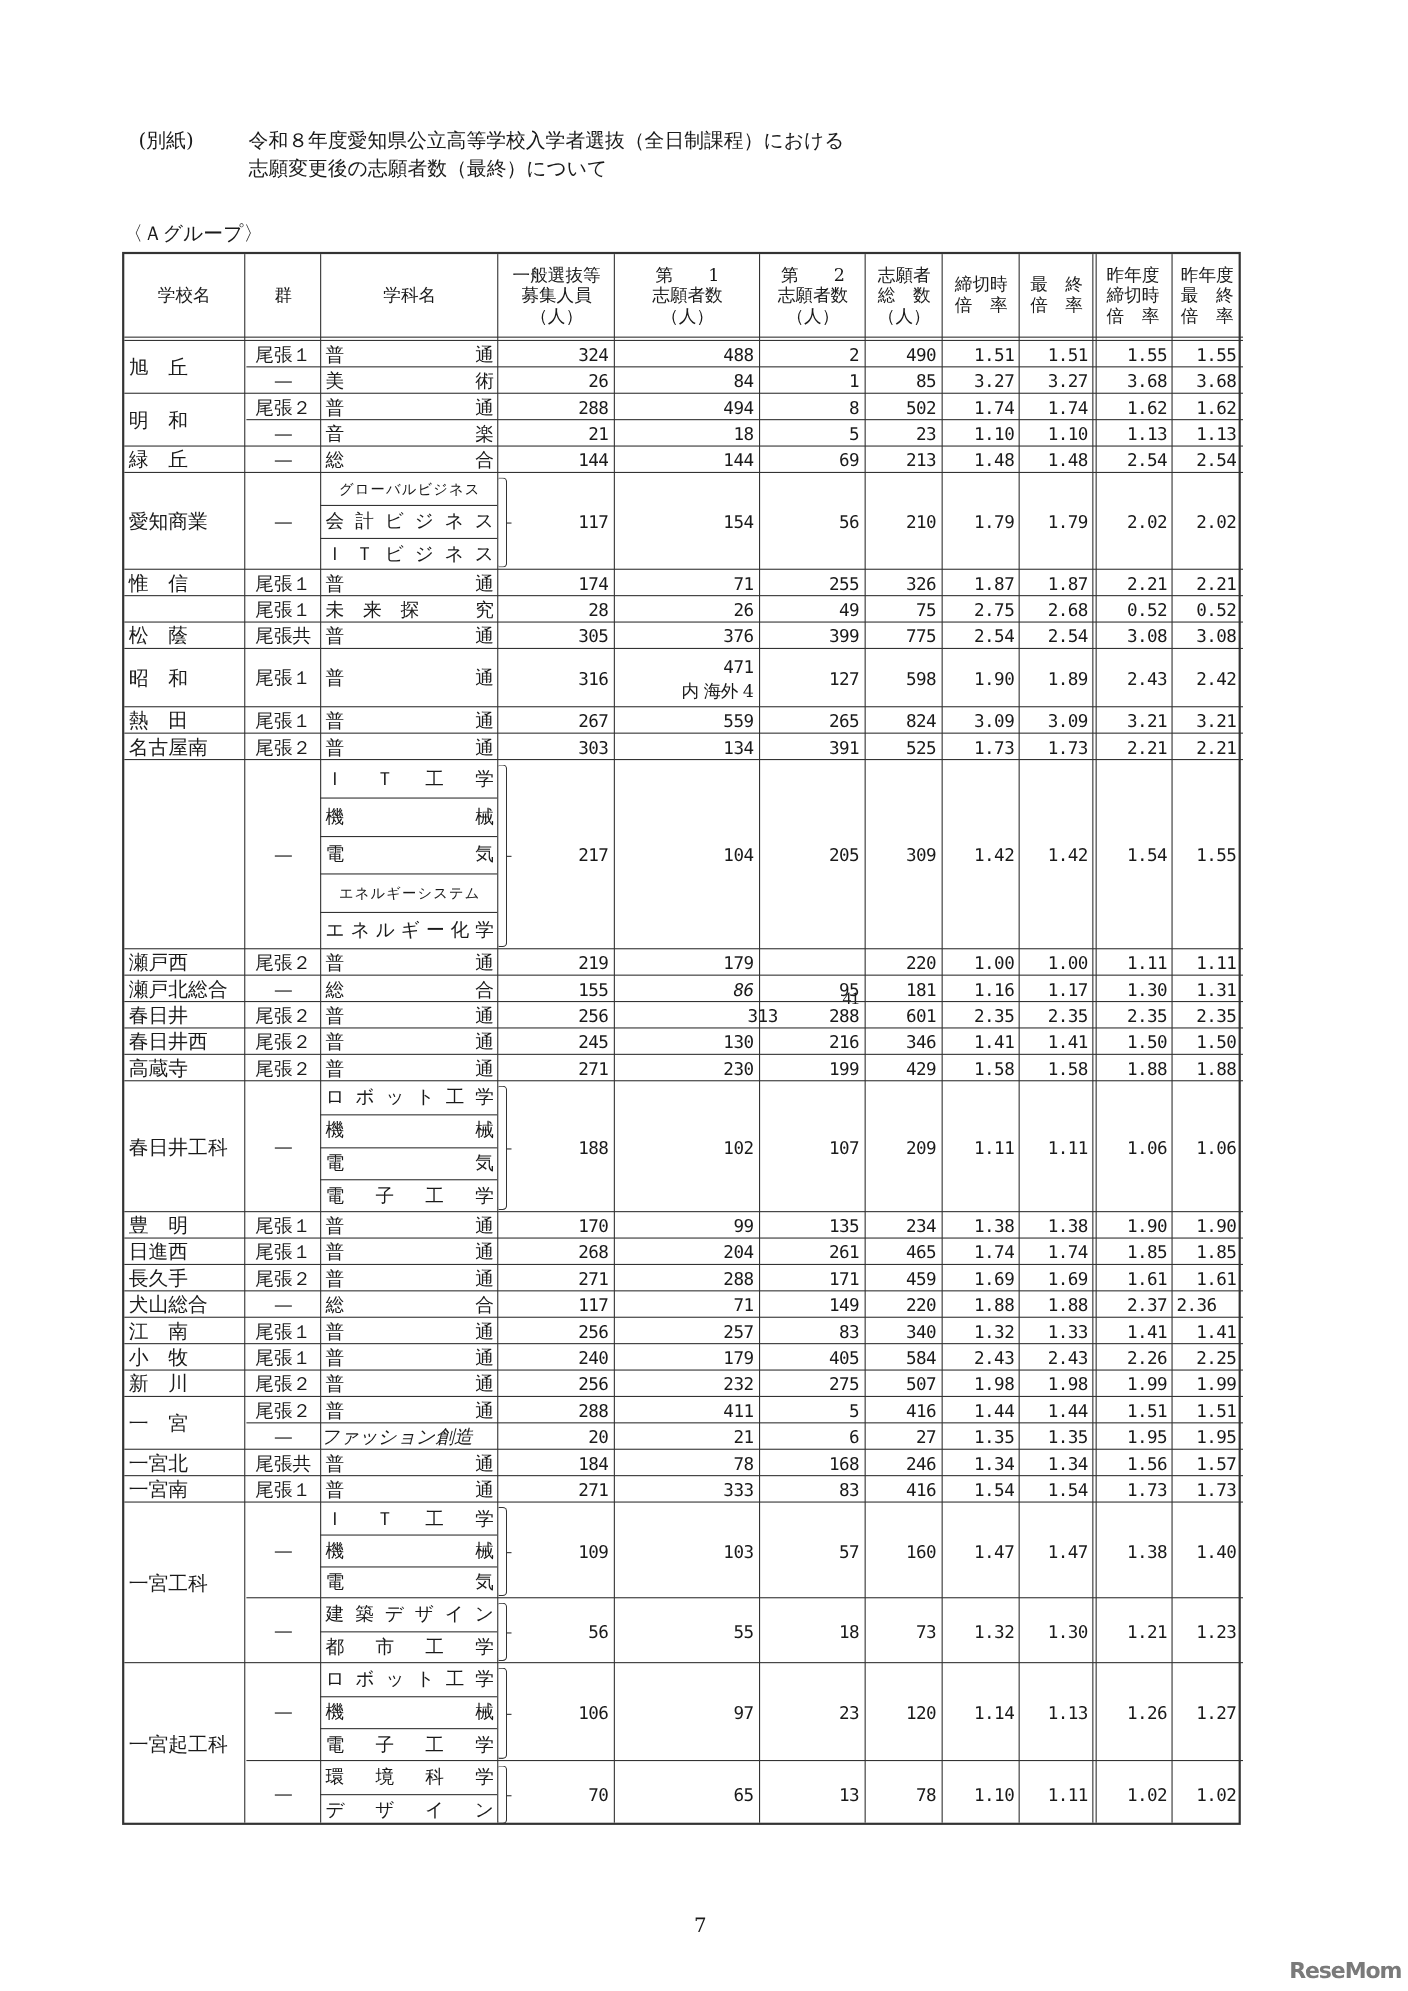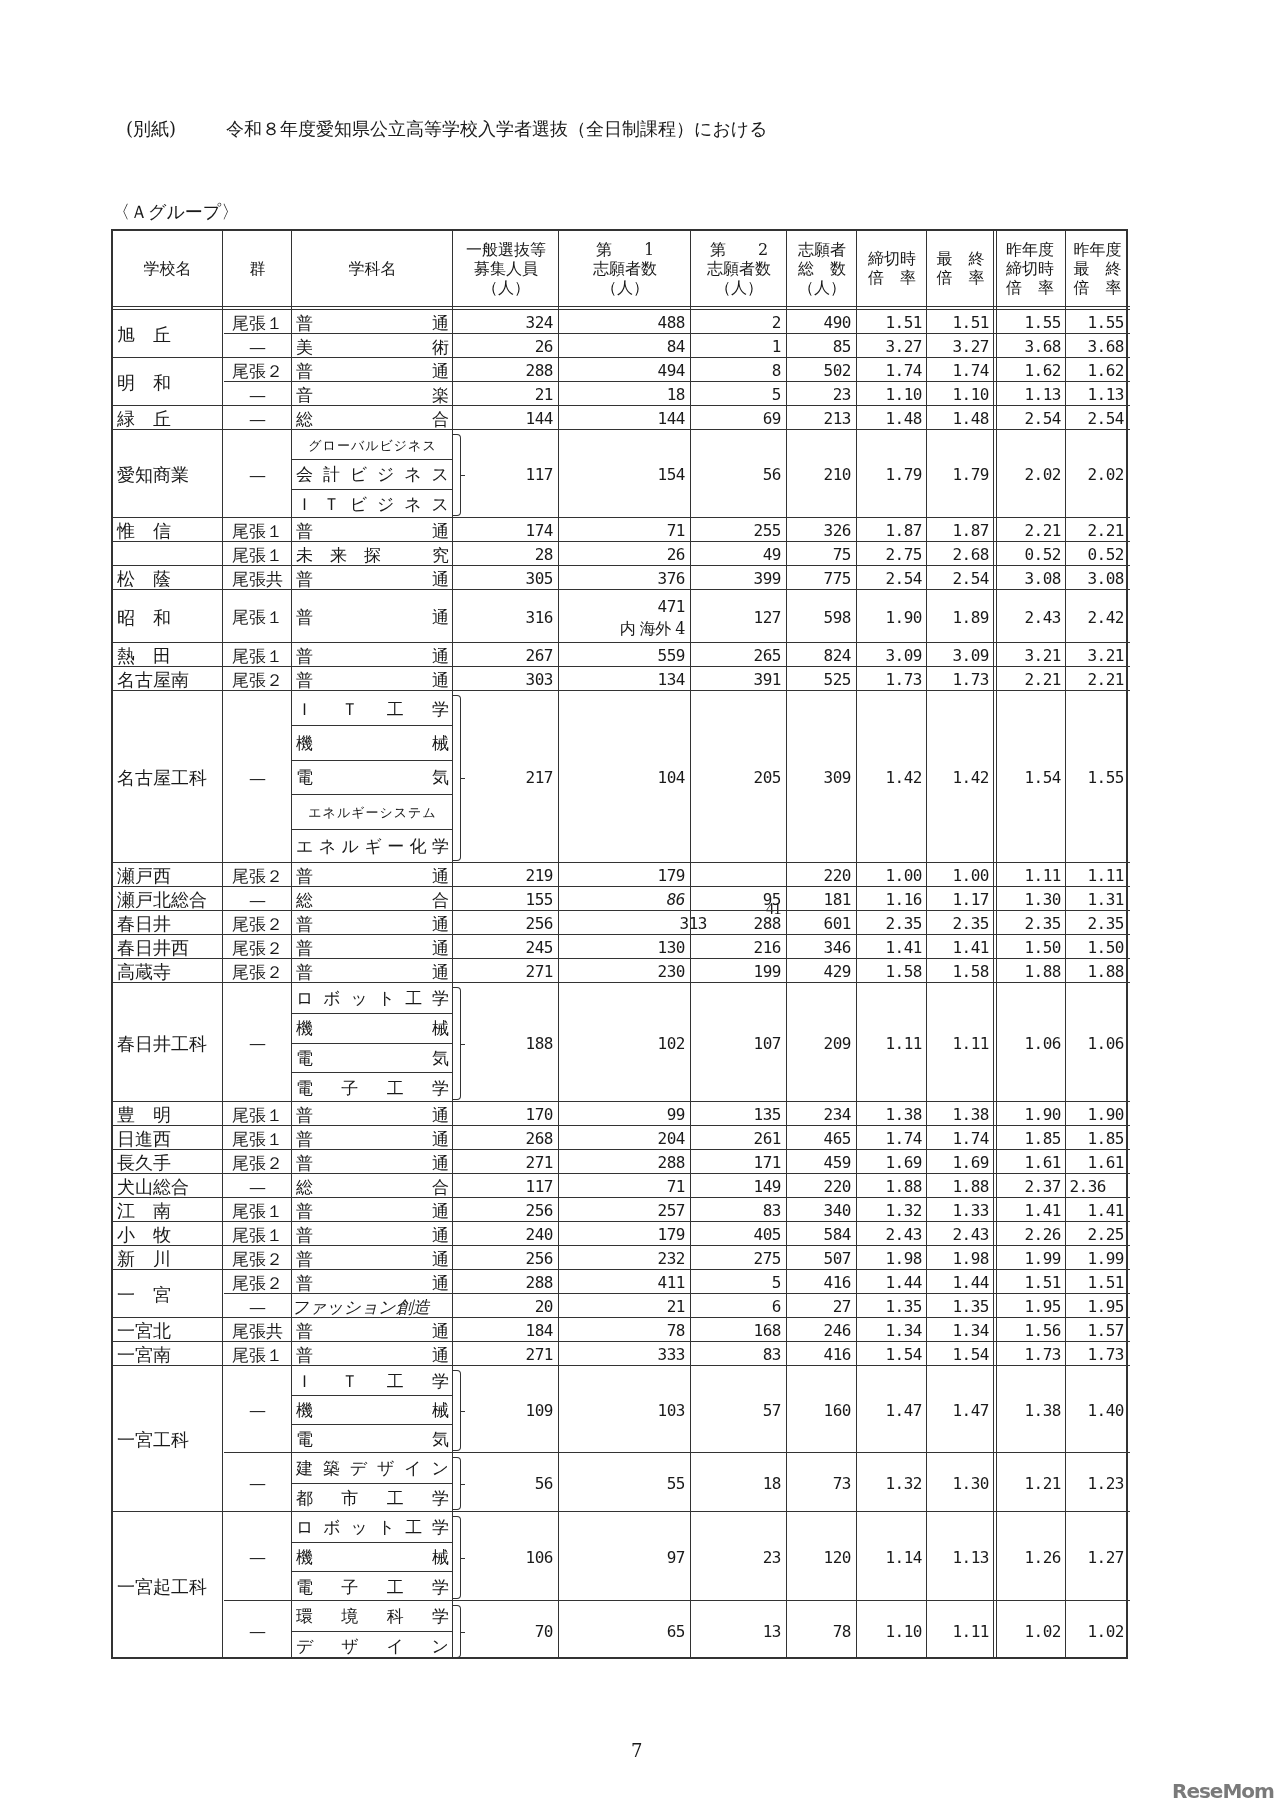--- a/index.html
+++ b/index.html
@@ -31,20 +31,21 @@
           font-size:20px; font-weight:bold; color:#7a7a7a; letter-spacing:-1px; }
   .twoline { flex-direction:column; align-items:flex-end; justify-content:center; line-height:22px; }
 </style>
 </head>
 <body>
 
 <div class="title-block">
   <span class="label">(別紙)</span>
   <div class="lines">
     <div>令和８年度愛知県公立高等学校入学者選抜（全日制課程）における</div>
+    <div>志願変更後の志願者数（最終）について</div>
   </div>
 </div>
 
 <div class="group-label">〈Ａグループ〉</div>
 
 <div class="tbl" id="tbl">
     <div class="vline" style="left: 109px;"></div>
     <div class="vline" style="left: 178px;"></div>
     <div class="vline" style="left: 339px;"></div>
     <div class="vline" style="left: 445px;"></div>
@@ -534,23 +535,20 @@
     <div class="cell rate" style="left: 814px; top: 437px; width: 67px; height: 24px;">
       <span>1.73</span>
     </div>
     <div class="cell rate" style="left: 881px; top: 437px; width: 72px; height: 24px;">
       <span>2.21</span>
     </div>
     <div class="cell rate" style="left: 953px; top: 437px; width: 63px; height: 24px;">
       <span>2.21</span>
     </div>
     <div class="hline" style="left: 0px; width: 1017px; top: 459px;"></div>
-    <div class="cell school" style="left: 0px; top: 461px; width: 111px; height: 172px;">
-      <span>名古屋工科</span>
-    </div>
     <div class="cell grp" style="left: 110px; top: 461px; width: 69px; height: 172px;">
       <span>—</span>
     </div>
     <div class="cell dept" style="left: 179px; top: 461px; width: 161px; height: 34.4px; justify-content: space-between;">
       <span style="width: 100%; display: flex; justify-content: space-between;">
         <span>Ｉ</span>
         <span>Ｔ</span>
         <span>工</span>
         <span>学</span>
       </span>

